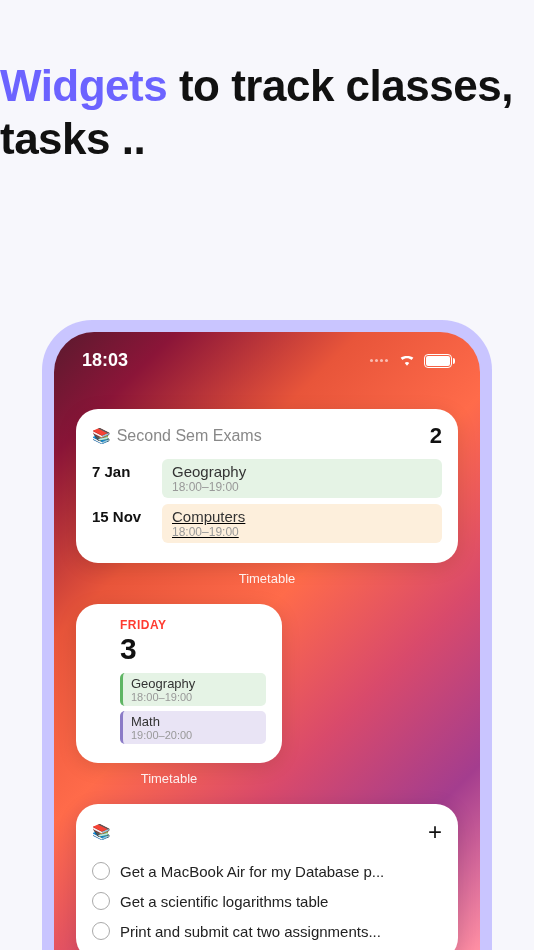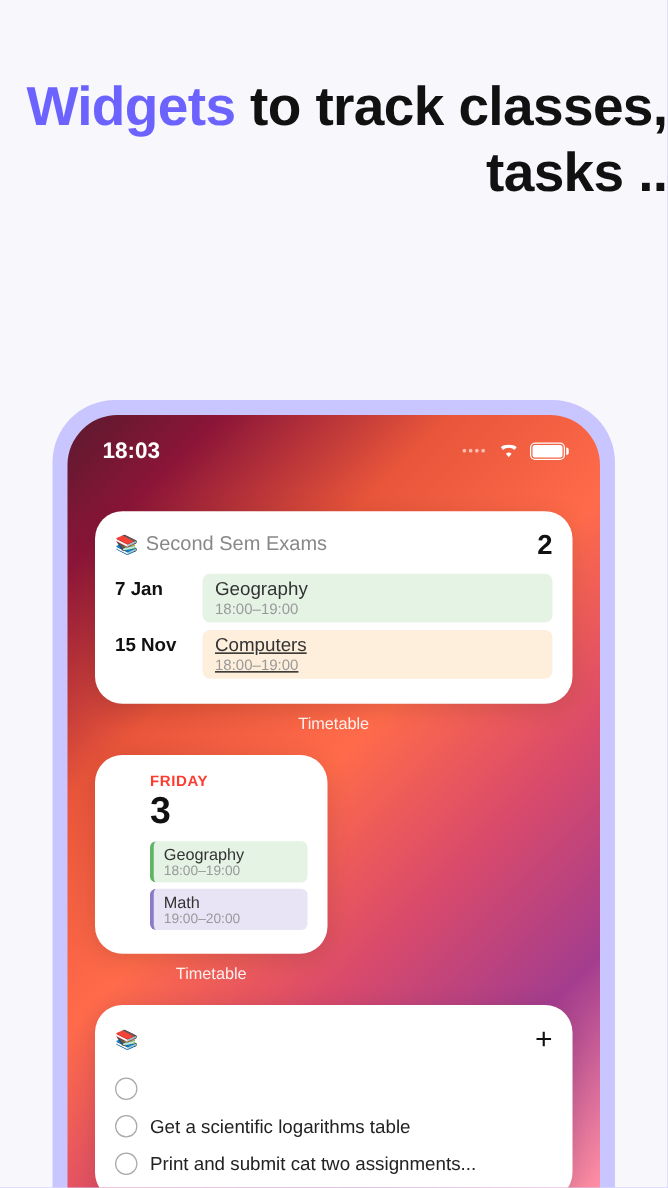--- a/index.html
+++ b/index.html
@@ -5,21 +5,21 @@
     * { margin: 0; padding: 0; box-sizing: border-box; }
     body {
       width: 534px;
       height: 950px;
       background: #f7f7fc;
       font-family: -apple-system, BlinkMacSystemFont, "Segoe UI", Helvetica, Arial, sans-serif;
       overflow: hidden;
       position: relative;
     }
     .headline {
-      text-align: right;
+      text-align: left;
       padding-top: 60px;
       font-size: 44px;
       font-weight: 800;
       line-height: 1.2;
       color: #111;
       letter-spacing: -0.5px;
     }
     .headline .accent { color: #6c63ff; }
     .phone {
       position: absolute;
@@ -58,21 +58,21 @@
 
     .widgets-area { padding: 30px 22px 0; }
 
     .widget {
       background: #fff;
       border-radius: 22px;
       padding: 14px 16px;
       box-shadow: 0 4px 20px rgba(0,0,0,0.12);
     }
     .widget.wide { width: 100%; }
-    .widget.small { width: 186px; padding-left: 44px; }
+    .widget.small { width: 206px; padding-left: 44px; }
 
     .widget-caption {
       text-align: center;
       color: rgba(255,255,255,0.9);
       font-size: 13px;
       font-weight: 500;
       margin-top: 8px;
       margin-bottom: 18px;
     }
 
@@ -197,20 +197,21 @@
 
       <div class="widget wide">
         <div class="tasks-header">
           <div class="widget-title">
             <span class="emoji">📚</span>
           </div>
           <span class="plus-icon">+</span>
         </div>
         <div class="task-row">
           <div class="task-circle"></div>
+          <div class="task-text">Get a MacBook Air for my Database p...</div>
         </div>
         <div class="task-row">
           <div class="task-circle"></div>
           <div class="task-text">Get a scientific logarithms table</div>
         </div>
         <div class="task-row">
           <div class="task-circle"></div>
           <div class="task-text">Print and submit cat two assignments...</div>
         </div>
       </div>

